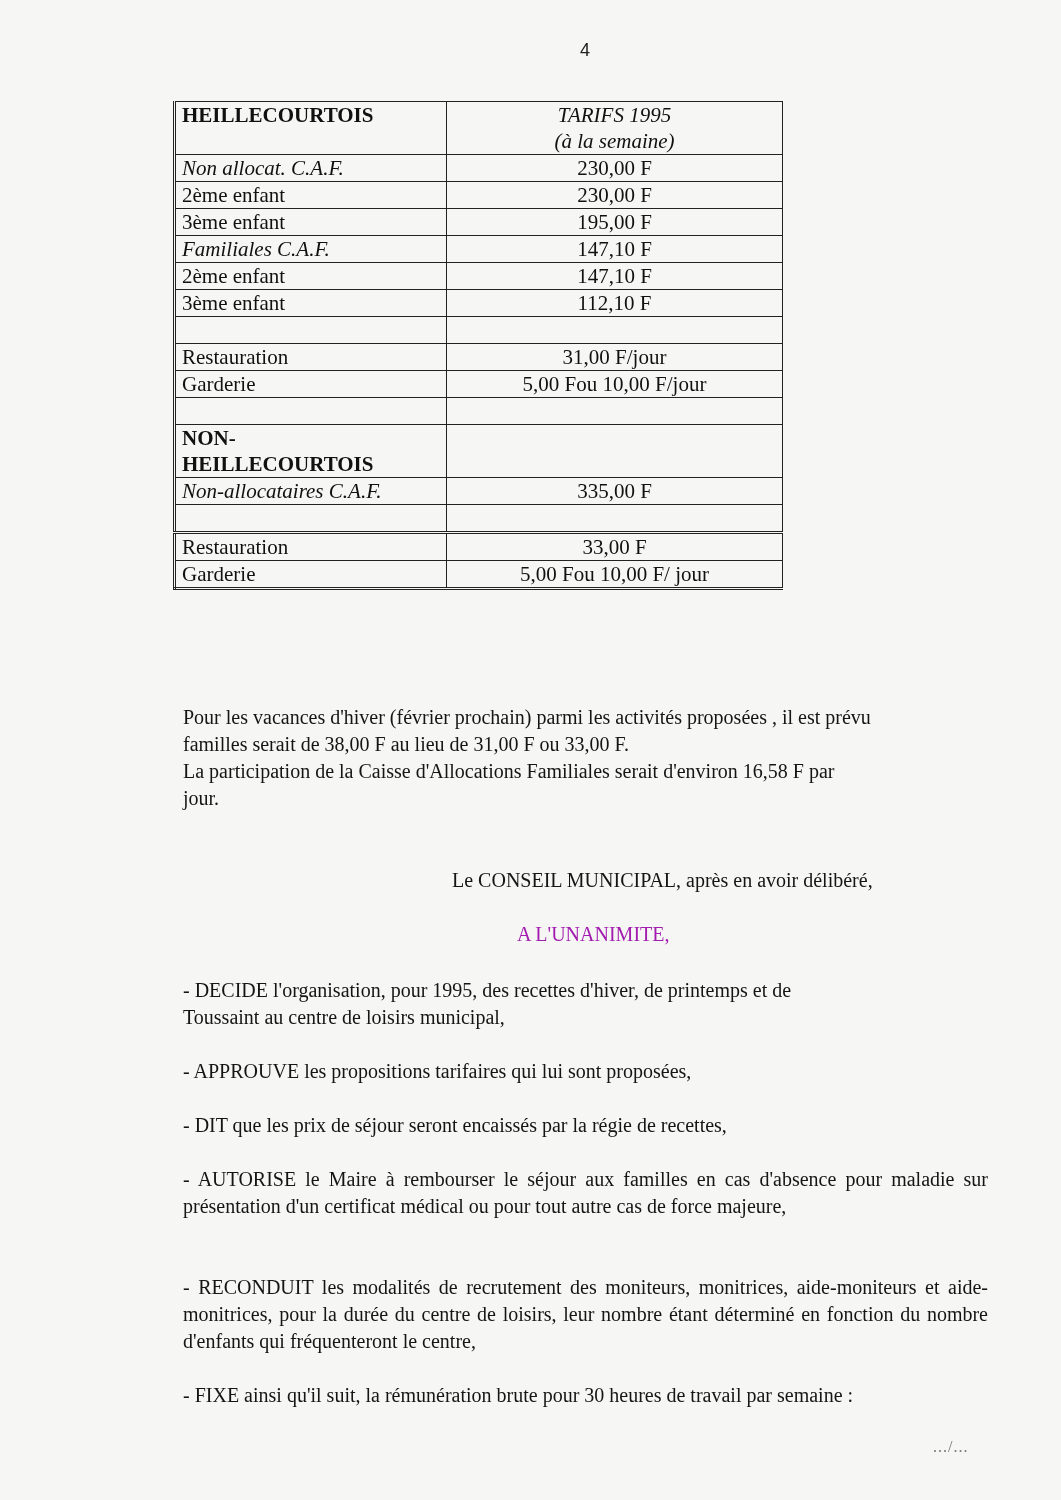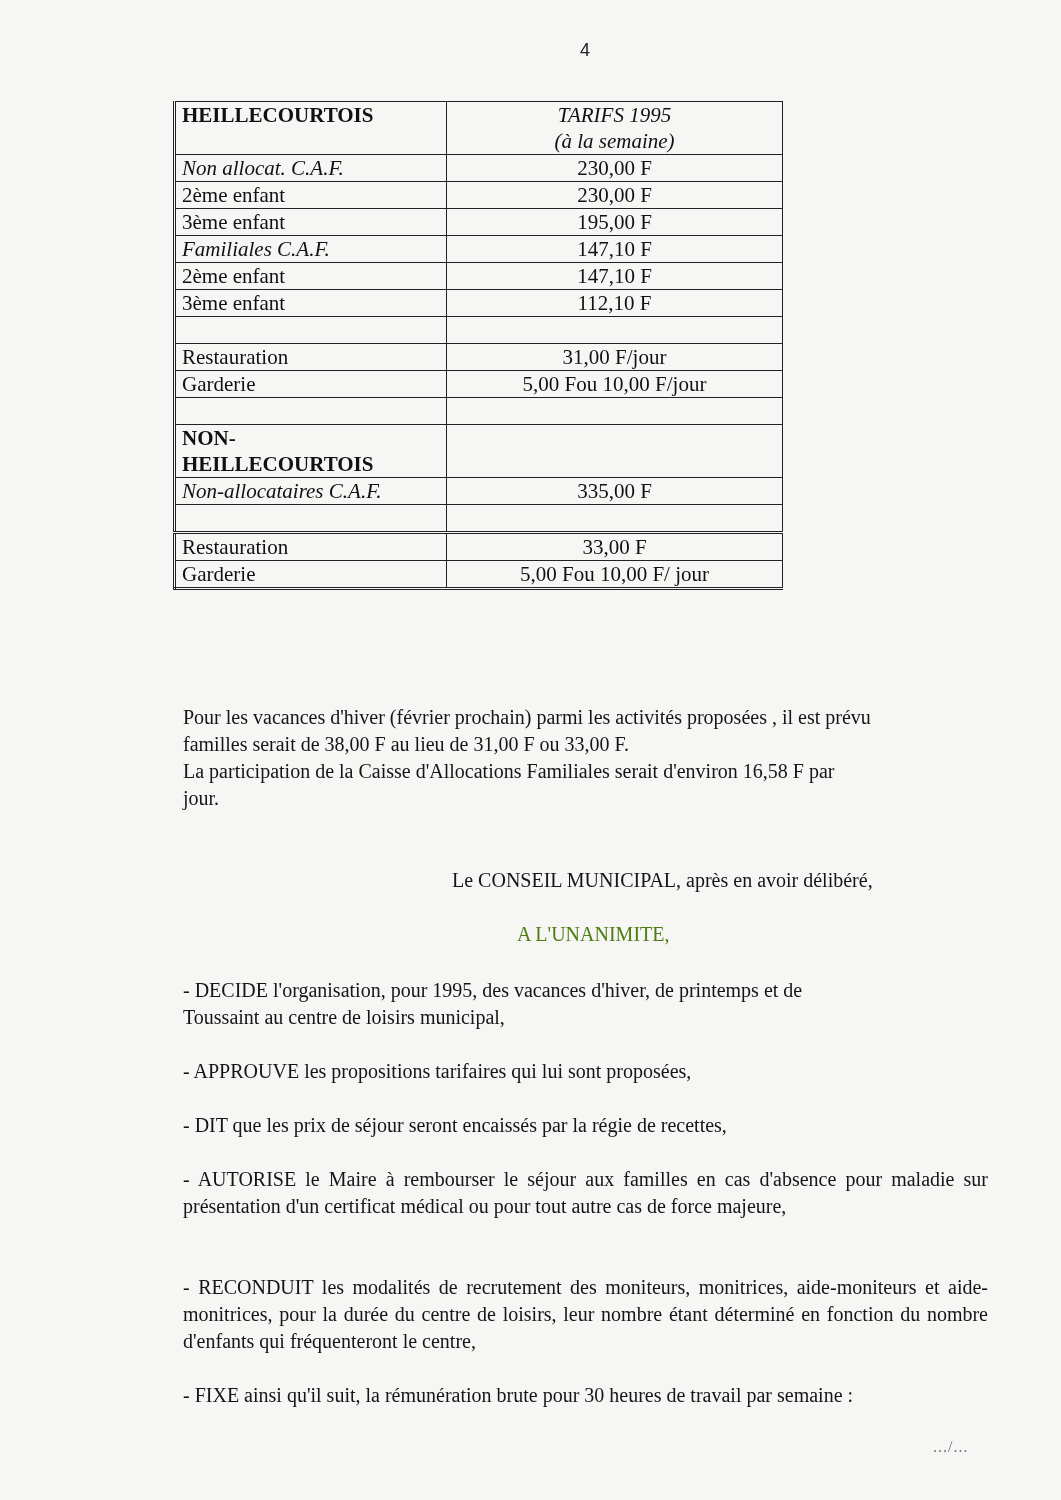--- a/index.html
+++ b/index.html
@@ -73,21 +73,21 @@
       top: 869px;
       left: 452px;
       font-size: 20px;
       color: #151515;
     }
     .unanimite {
       position: absolute;
       top: 923px;
       left: 517px;
       font-size: 20px;
-      color: #4d7c0f;
+      color: #a21caf;
     }
     .justify { text-align: justify; text-align-last: left; }
     .decide { top: 977px; }
     .approuve { top: 1058px; }
     .dit { top: 1112px; }
     .autorise { top: 1166px; }
     .reconduit { top: 1274px; }
     .fixe { top: 1382px; }
     .continued {
       position: absolute;
@@ -182,21 +182,21 @@
   <div>Pour les vacances d'hiver (février prochain) parmi les activités proposées , il est prévu</div>
   <div>familles serait de 38,00 F au lieu de 31,00 F ou 33,00 F.</div>
   <div>La participation de la Caisse d'Allocations Familiales serait d'environ 16,58 F par</div>
   <div>jour.</div>
 </div>
 
 <div class="conseil">Le CONSEIL MUNICIPAL, après en avoir délibéré,</div>
 <div class="unanimite">A L'UNANIMITE,</div>
 
 <div class="text decide">
-  <div>- DECIDE l'organisation, pour 1995, des vacances d'hiver, de printemps et de</div>
+  <div>- DECIDE l'organisation, pour 1995, des recettes d'hiver, de printemps et de</div>
   <div>Toussaint au centre de loisirs municipal,</div>
 </div>
 <div class="text approuve">- APPROUVE les propositions tarifaires qui lui sont proposées,</div>
 <div class="text dit">- DIT que les prix de séjour seront encaissés par la régie de recettes,</div>
 <div class="text justify autorise">- AUTORISE le Maire à rembourser le séjour aux familles en cas d'absence pour maladie sur présentation d'un certificat médical ou pour tout autre cas de force majeure,</div>
 <div class="text justify reconduit">- RECONDUIT les modalités de recrutement des moniteurs, monitrices, aide-moniteurs et aide-monitrices, pour la durée du centre de loisirs, leur nombre étant déterminé en fonction du nombre d'enfants qui fréquenteront le centre,</div>
 <div class="text fixe">- FIXE ainsi qu'il suit, la rémunération brute pour 30 heures de travail par semaine :</div>
 
 <div class="continued">.../...</div>
 

